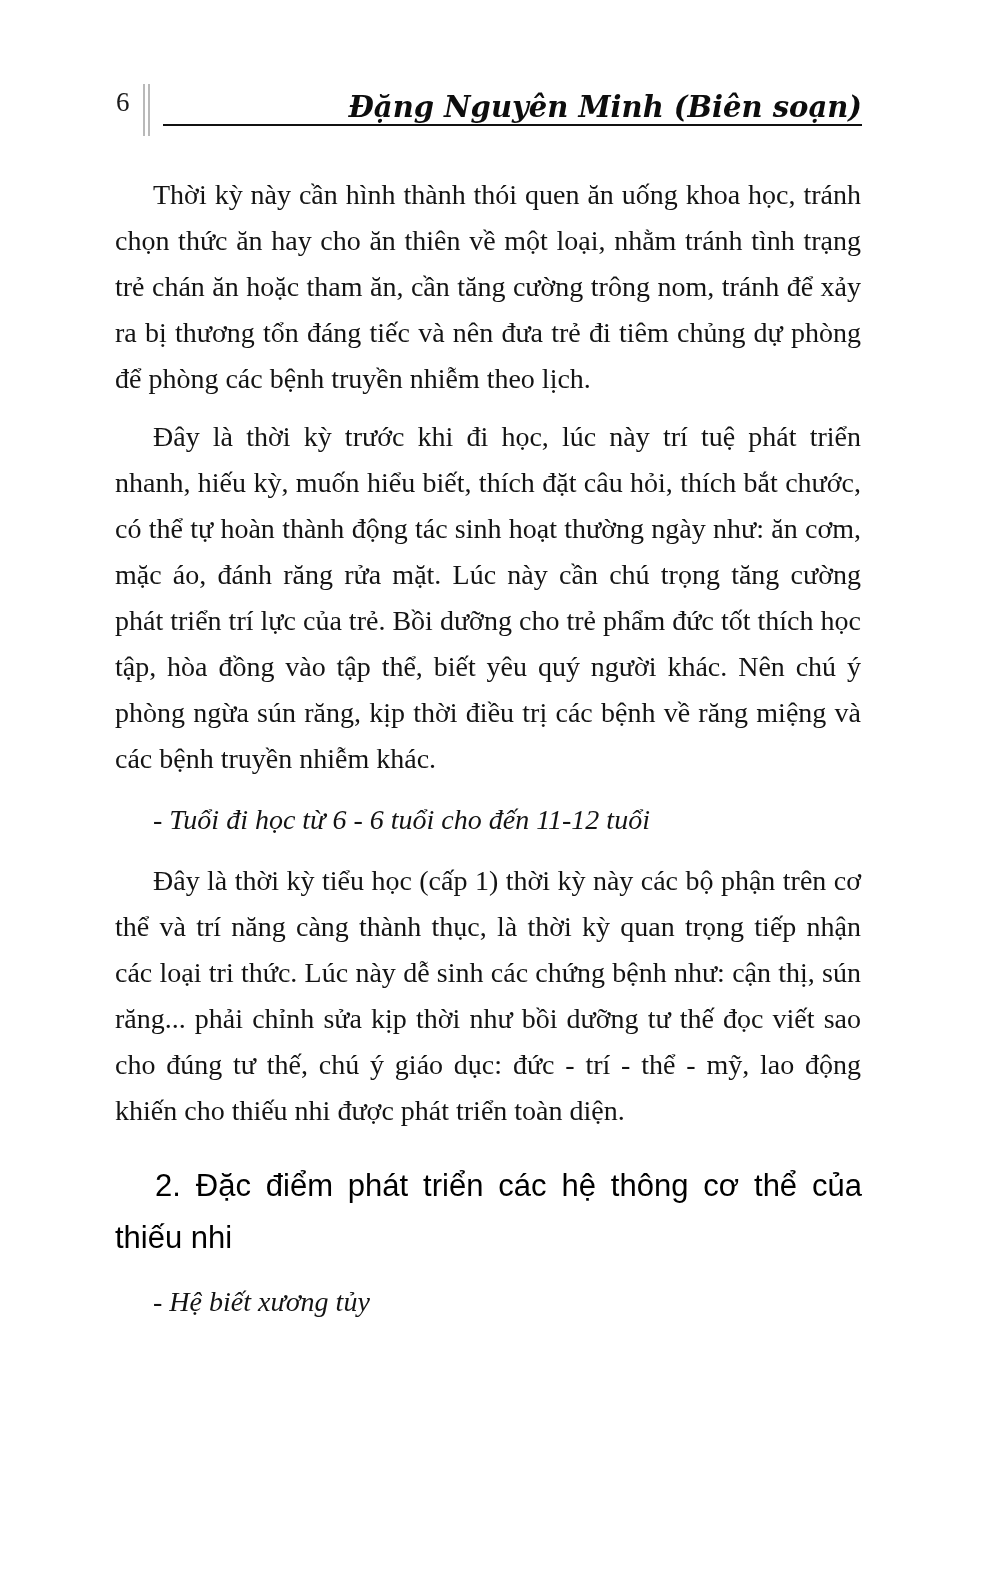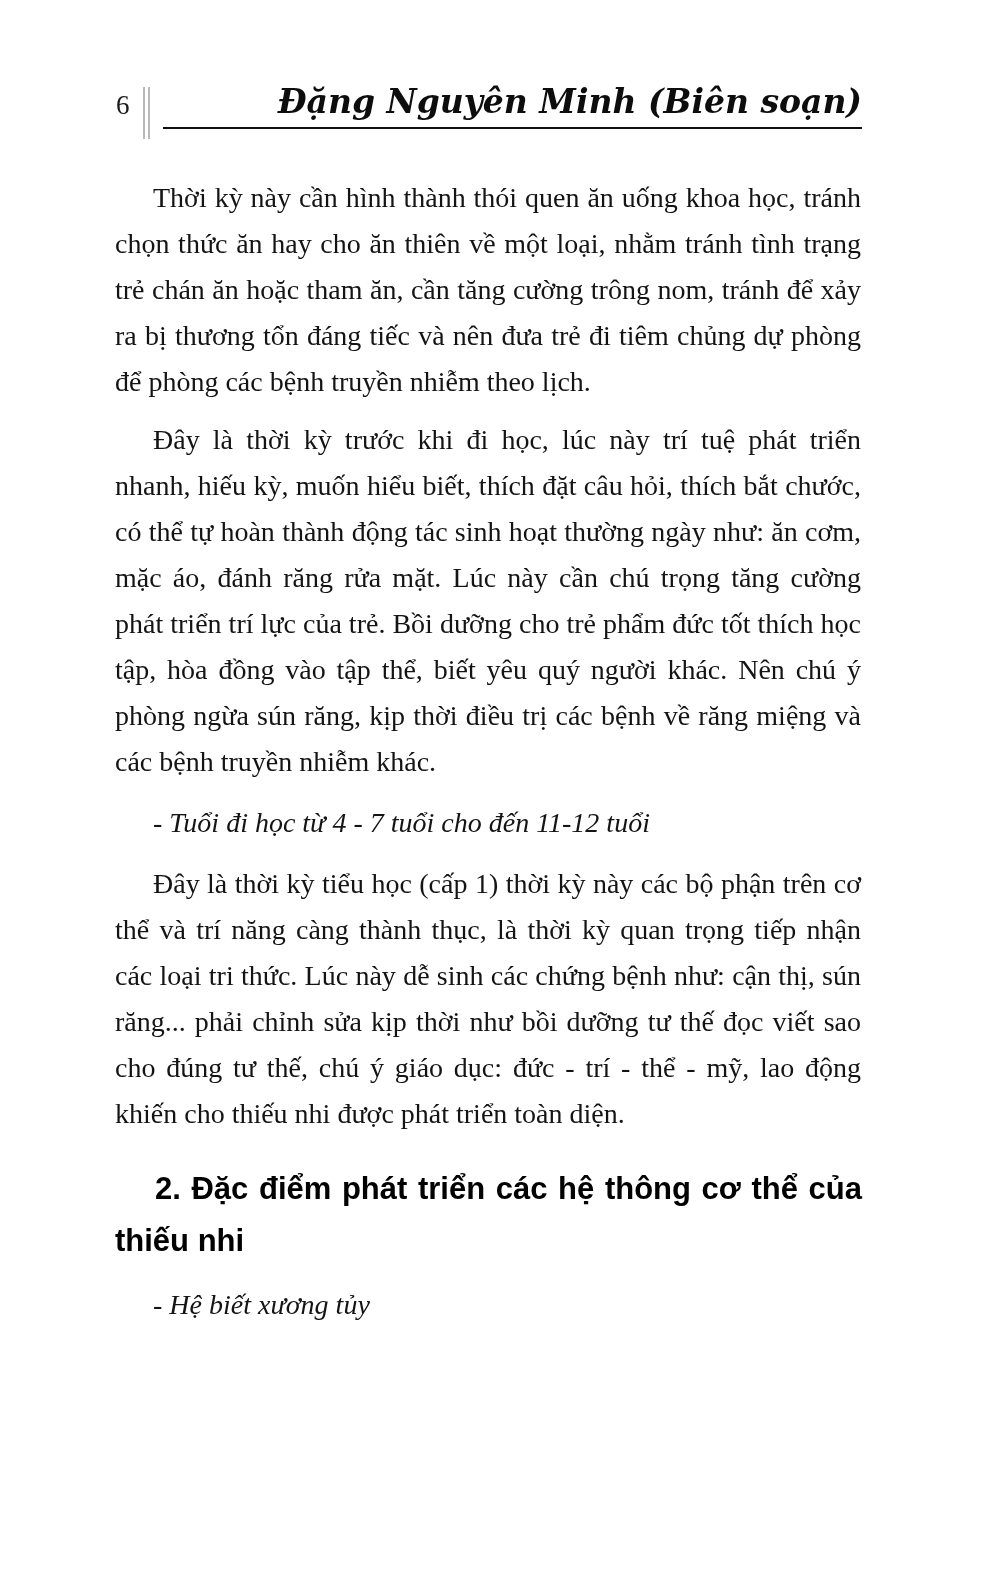--- a/index.html
+++ b/index.html
@@ -38,24 +38,23 @@
     border-right: 2px solid #b9b9b9;
   }
   .header-right {
     flex: 1;
     min-width: 0;
   }
   .header-title {
     font-family: "DejaVu Serif", serif;
     font-style: italic;
     font-weight: 700;
-    font-size: 33px;
+    font-size: 29px;
     line-height: 1.1;
     text-align: right;
-    padding-bottom: 7px;
     color: #0d0d0d;
     white-space: nowrap;
   }
   .header-rule {
     height: 0;
     border-top: 2.5px solid #111111;
   }
 
   
   main {
@@ -74,21 +73,21 @@
     font-family: "Liberation Serif", serif;
     font-style: italic;
     font-size: 28px;
     line-height: 44px;
     text-indent: 38px;
     margin: 16px 0 16px 0;
     color: #141414;
   }
   .section-heading {
     font-family: "Liberation Sans", sans-serif;
-    font-weight: 700;
+    font-weight: 400;
     font-size: 31px;
     line-height: 52px;
     text-align: justify;
     text-indent: 40px;
     margin: 26px 0 14px 0;
     color: #000000;
   }
 </style>
 </head>
 <body>
@@ -103,21 +102,21 @@
       <div class="header-rule"></div>
     </div>
   </header>
 
   <main>
     <p class="body-para">Thời kỳ này cần hình thành thói quen ăn uống khoa học, tránh chọn thức ăn hay cho ăn thiên về một loại, nhằm tránh tình trạng trẻ chán ăn hoặc tham ăn, cần tăng cường trông nom, tránh để xảy ra bị thương tổn đáng tiếc và nên đưa trẻ đi tiêm chủng dự phòng để phòng các bệnh truyền nhiễm theo lịch.</p>
 
 
     <p class="body-para">Đây là thời kỳ trước khi đi học, lúc này trí tuệ phát triển nhanh, hiếu kỳ, muốn hiểu biết, thích đặt câu hỏi, thích bắt chước, có thể tự hoàn thành động tác sinh hoạt thường ngày như: ăn cơm, mặc áo, đánh răng rửa mặt. Lúc này cần chú trọng tăng cường phát triển trí lực của trẻ. Bồi dưỡng cho trẻ phẩm đức tốt thích học tập, hòa đồng vào tập thể, biết yêu quý người khác. Nên chú ý phòng ngừa sún răng, kịp thời điều trị các bệnh về răng miệng và các bệnh truyền nhiễm khác.</p>
 
-    <p class="subheading">- Tuổi đi học từ 4 - 7 tuổi cho đến 11-12 tuổi</p>
+    <p class="subheading">- Tuổi đi học từ 6 - 6 tuổi cho đến 11-12 tuổi</p>
 
     <p class="body-para">Đây là thời kỳ tiểu học (cấp 1) thời kỳ này các bộ phận trên cơ thể và trí năng càng thành thục, là thời kỳ quan trọng tiếp nhận các loại tri thức. Lúc này dễ sinh các chứng bệnh như: cận thị, sún răng... phải chỉnh sửa kịp thời như bồi dưỡng tư thế đọc viết sao cho đúng tư thế, chú ý giáo dục: đức - trí - thể - mỹ, lao động khiến cho thiếu nhi được phát triển toàn diện.</p>
 
     <h2 class="section-heading">2. Đặc điểm phát triển các hệ thông cơ thể của thiếu nhi</h2>
 
     <p class="subheading">- Hệ biết xương tủy</p>
   </main>
 
 </div>
 

